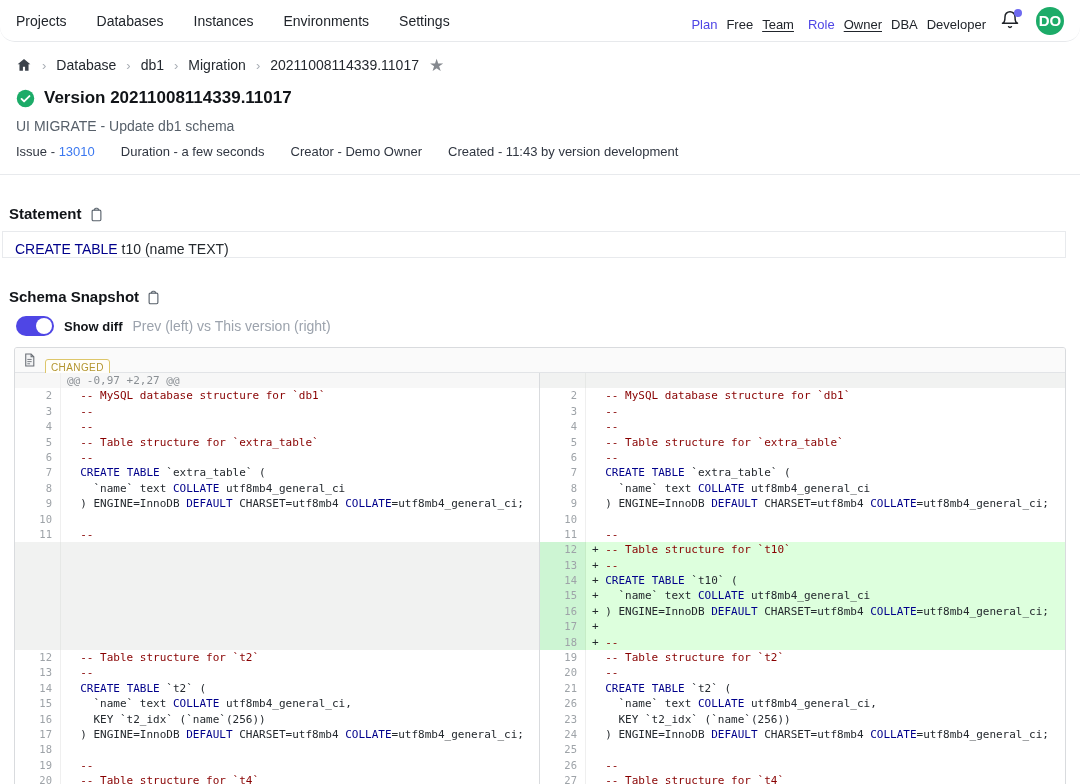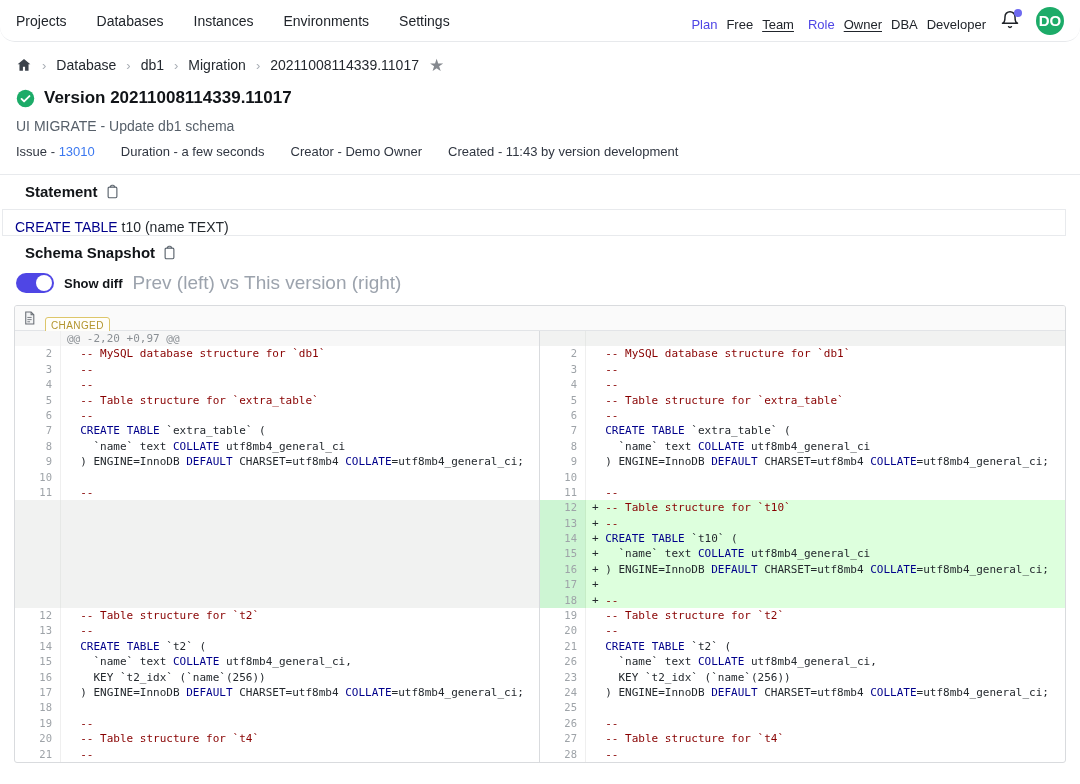--- a/index.html
+++ b/index.html
@@ -34,37 +34,37 @@
   .title-row { display:flex; align-items:center; gap:9px; padding:0 16px; margin-top:13px; }
   .page-title { font-size:17px; font-weight:700; color:#111418; }
   .subtitle { padding:0 16px; margin-top:10px; font-size:14px; color:#57606a; }
   .meta-row { display:flex; gap:26px; padding:0 16px; margin-top:10px; font-size:13px; color:#303641; }
   .meta-item { white-space:nowrap; }
   .link { color:var(--link); cursor:pointer; }
 
   .divider { border-top:1px solid #e8eaed; margin-top:15px; }
 
   
-  .section-heading { display:flex; align-items:center; gap:7px; padding:0 25px; margin-top:8px; }
+  .section-heading { display:flex; align-items:flex-end; gap:7px; padding:0 9px; margin-top:30px; }
   .section-heading .h-text { font-size:15px; font-weight:600; color:#111418; }
   .copy-icon { cursor:pointer; display:inline-flex; }
 
   
   .stmt-box { margin:9px 14px 0 2px; border:1px solid #e8eaed; height:27px; display:flex;
     align-items:flex-end; padding:0 12px; font-size:14px; color:#24292e; white-space:pre; }
   .stmt-box .kw { color:var(--keyword); }
 
   
   .toggle-row { display:flex; align-items:center; gap:10px; padding:0 16px; margin-top:11px; }
   .toggle { width:38px; height:20px; border-radius:10px; background:var(--accent); position:relative;
     cursor:pointer; flex:0 0 auto; }
   .toggle .knob { position:absolute; top:2px; right:2px; width:16px; height:16px; border-radius:50%;
     background:#fff; }
   .toggle-label { font-size:13px; font-weight:700; color:#111418; }
-  .toggle-hint { font-size:19px; color:#9ca3ad; }
+  .toggle-hint { font-size:14px; color:#9ca3ad; }
 
   
   .diff-wrap { margin:11px 14px 0 14px; border:1px solid #d9dbde; border-radius:3px; overflow:hidden; }
   .diff-header { height:25px; display:flex; align-items:center; gap:9px; padding:0 8px;
     background:#fafafa; border-bottom:1px solid #e2e4e7; }
   .badge-changed { font-size:10px; letter-spacing:.4px; color:var(--badge); border:1px solid #ddc66a;
     background:#fffefa; border-radius:3px; padding:1px 5px; line-height:13px;margin-top:15px; }
   .diff-body { display:grid; grid-template-columns:1fr 1fr; }
   .diff-col { overflow:hidden; }
   .diff-col.left { border-right:1px solid #d9dbde; }
@@ -188,21 +188,21 @@
           <path d="M15 2v5h5"></path>
           <path d="M8 12h8M8 16h8M8 20h5" stroke-width="1.6"></path>
         </svg>
     </span>
     <span class="badge-changed">CHANGED</span>
   </div>
   <div class="diff-body">
     <div class="diff-col left" id="diff-left">
         <div class="drow info">
           <div class="gut"></div>
-          <div class="dcode">@@ -2,20 +0,97 @@</div>
+          <div class="dcode">@@ -0,97 +2,27 @@</div>
         </div>
         <div class="drow ctx">
           <div class="gut">2</div>
           <div class="dcode">  <span class="com">-- MySQL database structure for `db1`</span></div>
         </div>
         <div class="drow ctx">
           <div class="gut">3</div>
           <div class="dcode">  <span class="com">--</span></div>
         </div>
         <div class="drow ctx">

